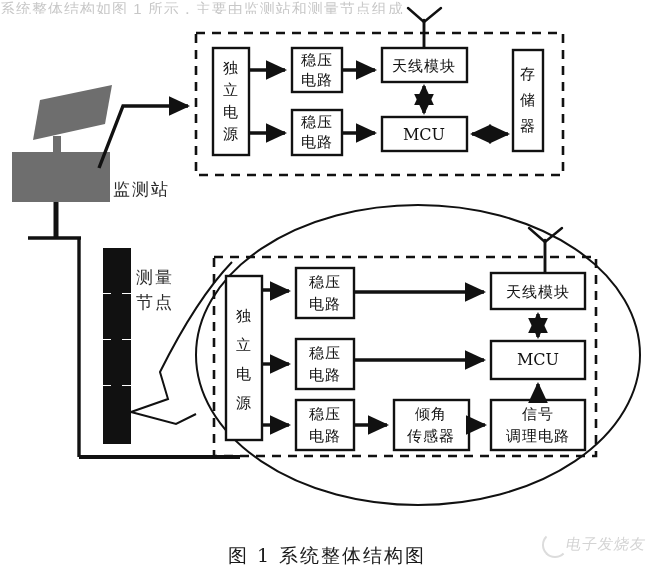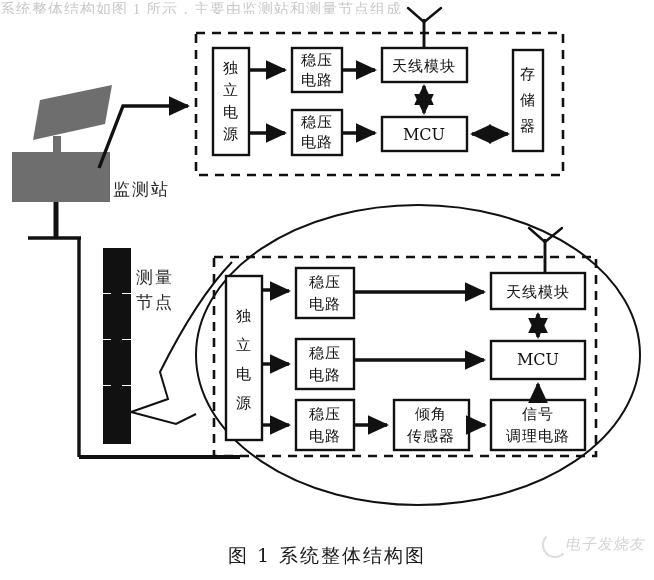--- a/index.html
+++ b/index.html
@@ -46,21 +46,21 @@
     font-size: 19px;
     fill: #1a1a1a;
     text-anchor: middle;
     letter-spacing: 2px;
   }
   .topfrag {
     position: absolute;
     left: 0; top: 0;
     width: 654px;
     height: 14px;
-    font-family: Liberation Serif, serif;
+    font-family: Liberation Sans, sans-serif;
     font-size: 15px;
     color: #9a9a9a;
     white-space: nowrap;
     overflow: hidden;
     letter-spacing: 1px;
     opacity: 0.55;
   }
   .watermark {
     position: absolute;
     right: 8px;

